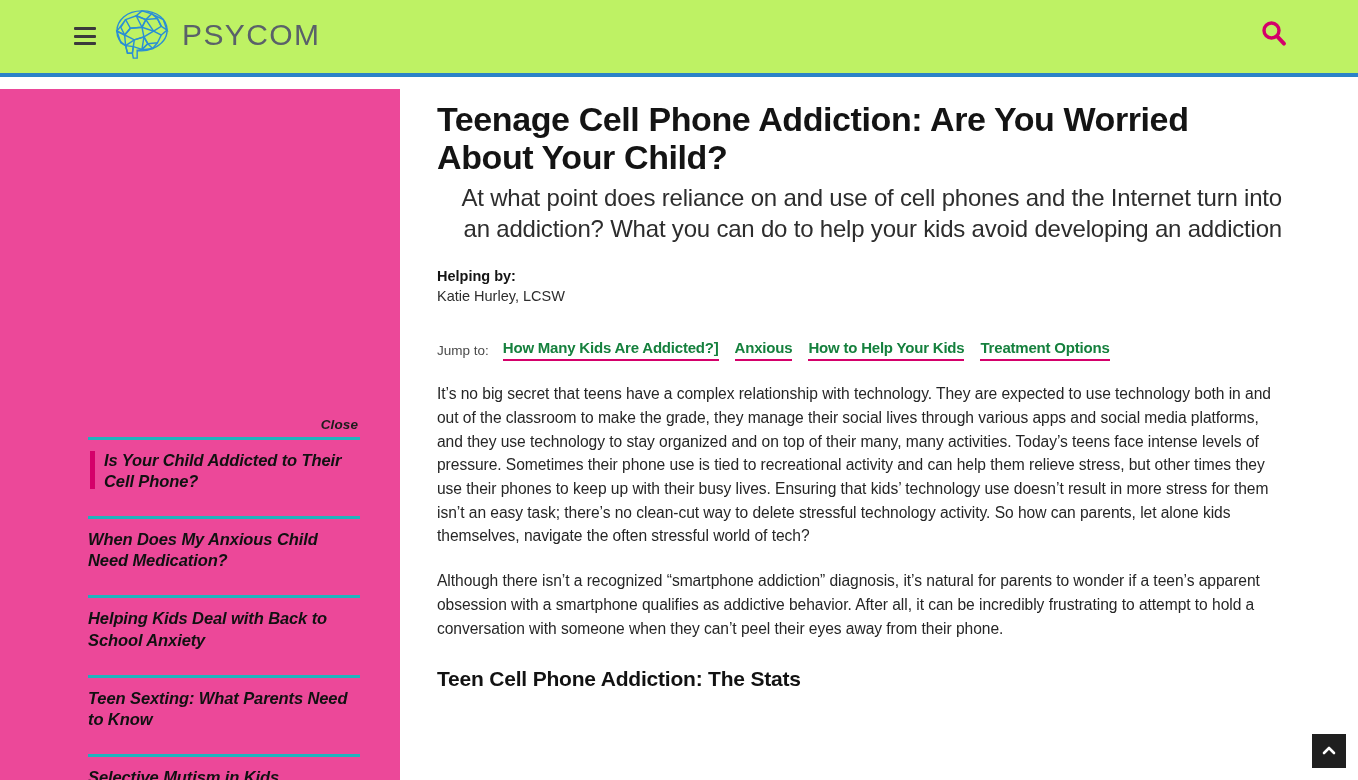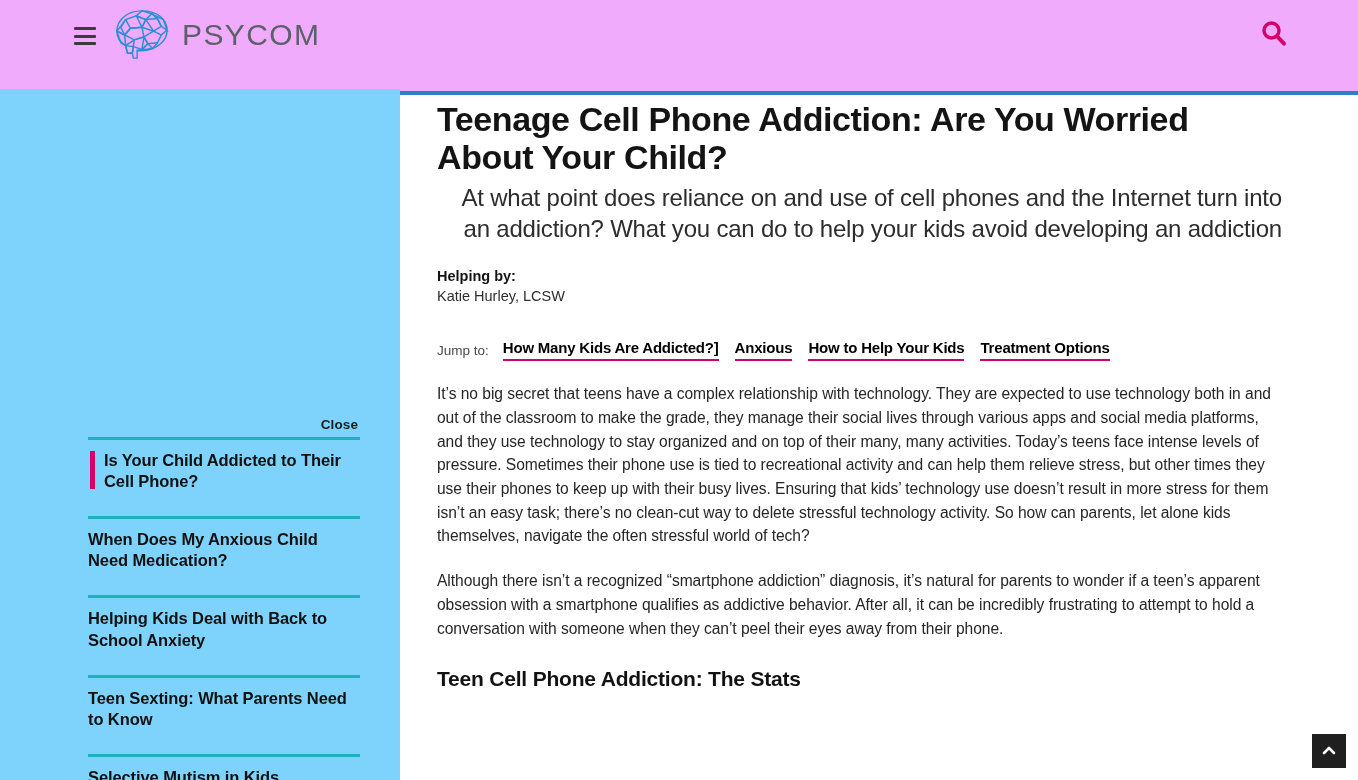--- a/index.html
+++ b/index.html
@@ -13,22 +13,22 @@
   #page {
     position: relative;
     width: 1358px; height: 780px;
     background: #fff;
   }
 
   
   .site-header {
     position: absolute;
     top: 0; left: 0;
-    width: 1358px; height: 95px;
-    background: #f0abfc;
+    width: 1358px; height: 77px;
+    background: #bef264;
     border-bottom: 4px solid #2b82c8;
     display: flex;
     align-items: center;
   }
   .hamburger {
     position: absolute;
     left: 74px; top: 27px;
     width: 22px; height: 18px;
     display: flex; flex-direction: column;
     justify-content: space-between;
@@ -61,23 +61,24 @@
     right: 68px; top: 18px;
     width: 32px; height: 32px;
     cursor: pointer;
   }
 
   
   .sidebar {
     position: absolute;
     left: 0; top: 89px;
     width: 400px; height: 691px;
-    background: #7dd3fc;
+    background: #ec4899;
     padding-top: 236px;
     overflow: hidden;
+    font-style: italic;
   }
   .sidebar-close {
     position: absolute;
     top: 328px; right: 42px;
     font-size: 13.5px;
     font-weight: 700;
     color: #1c1c1c;
     letter-spacing: .1px;
     cursor: pointer;
   }
@@ -164,21 +165,21 @@
   }
   .jumpto-links {
     display: flex;
     align-items: baseline;
     gap: 16px;
     flex-wrap: nowrap;
   }
   .jump-link {
     font-size: 15px;
     font-weight: 700;
-    color: #000000;
+    color: #15803d;
     text-decoration: none;
     border-bottom: 2.5px solid #d4006a;
     padding-bottom: 3px;
     white-space: nowrap;
     letter-spacing: -.2px;
     cursor: pointer;
   }
   .body-p {
     margin: 21px 0 0 0;
     font-size: 15.6px;

